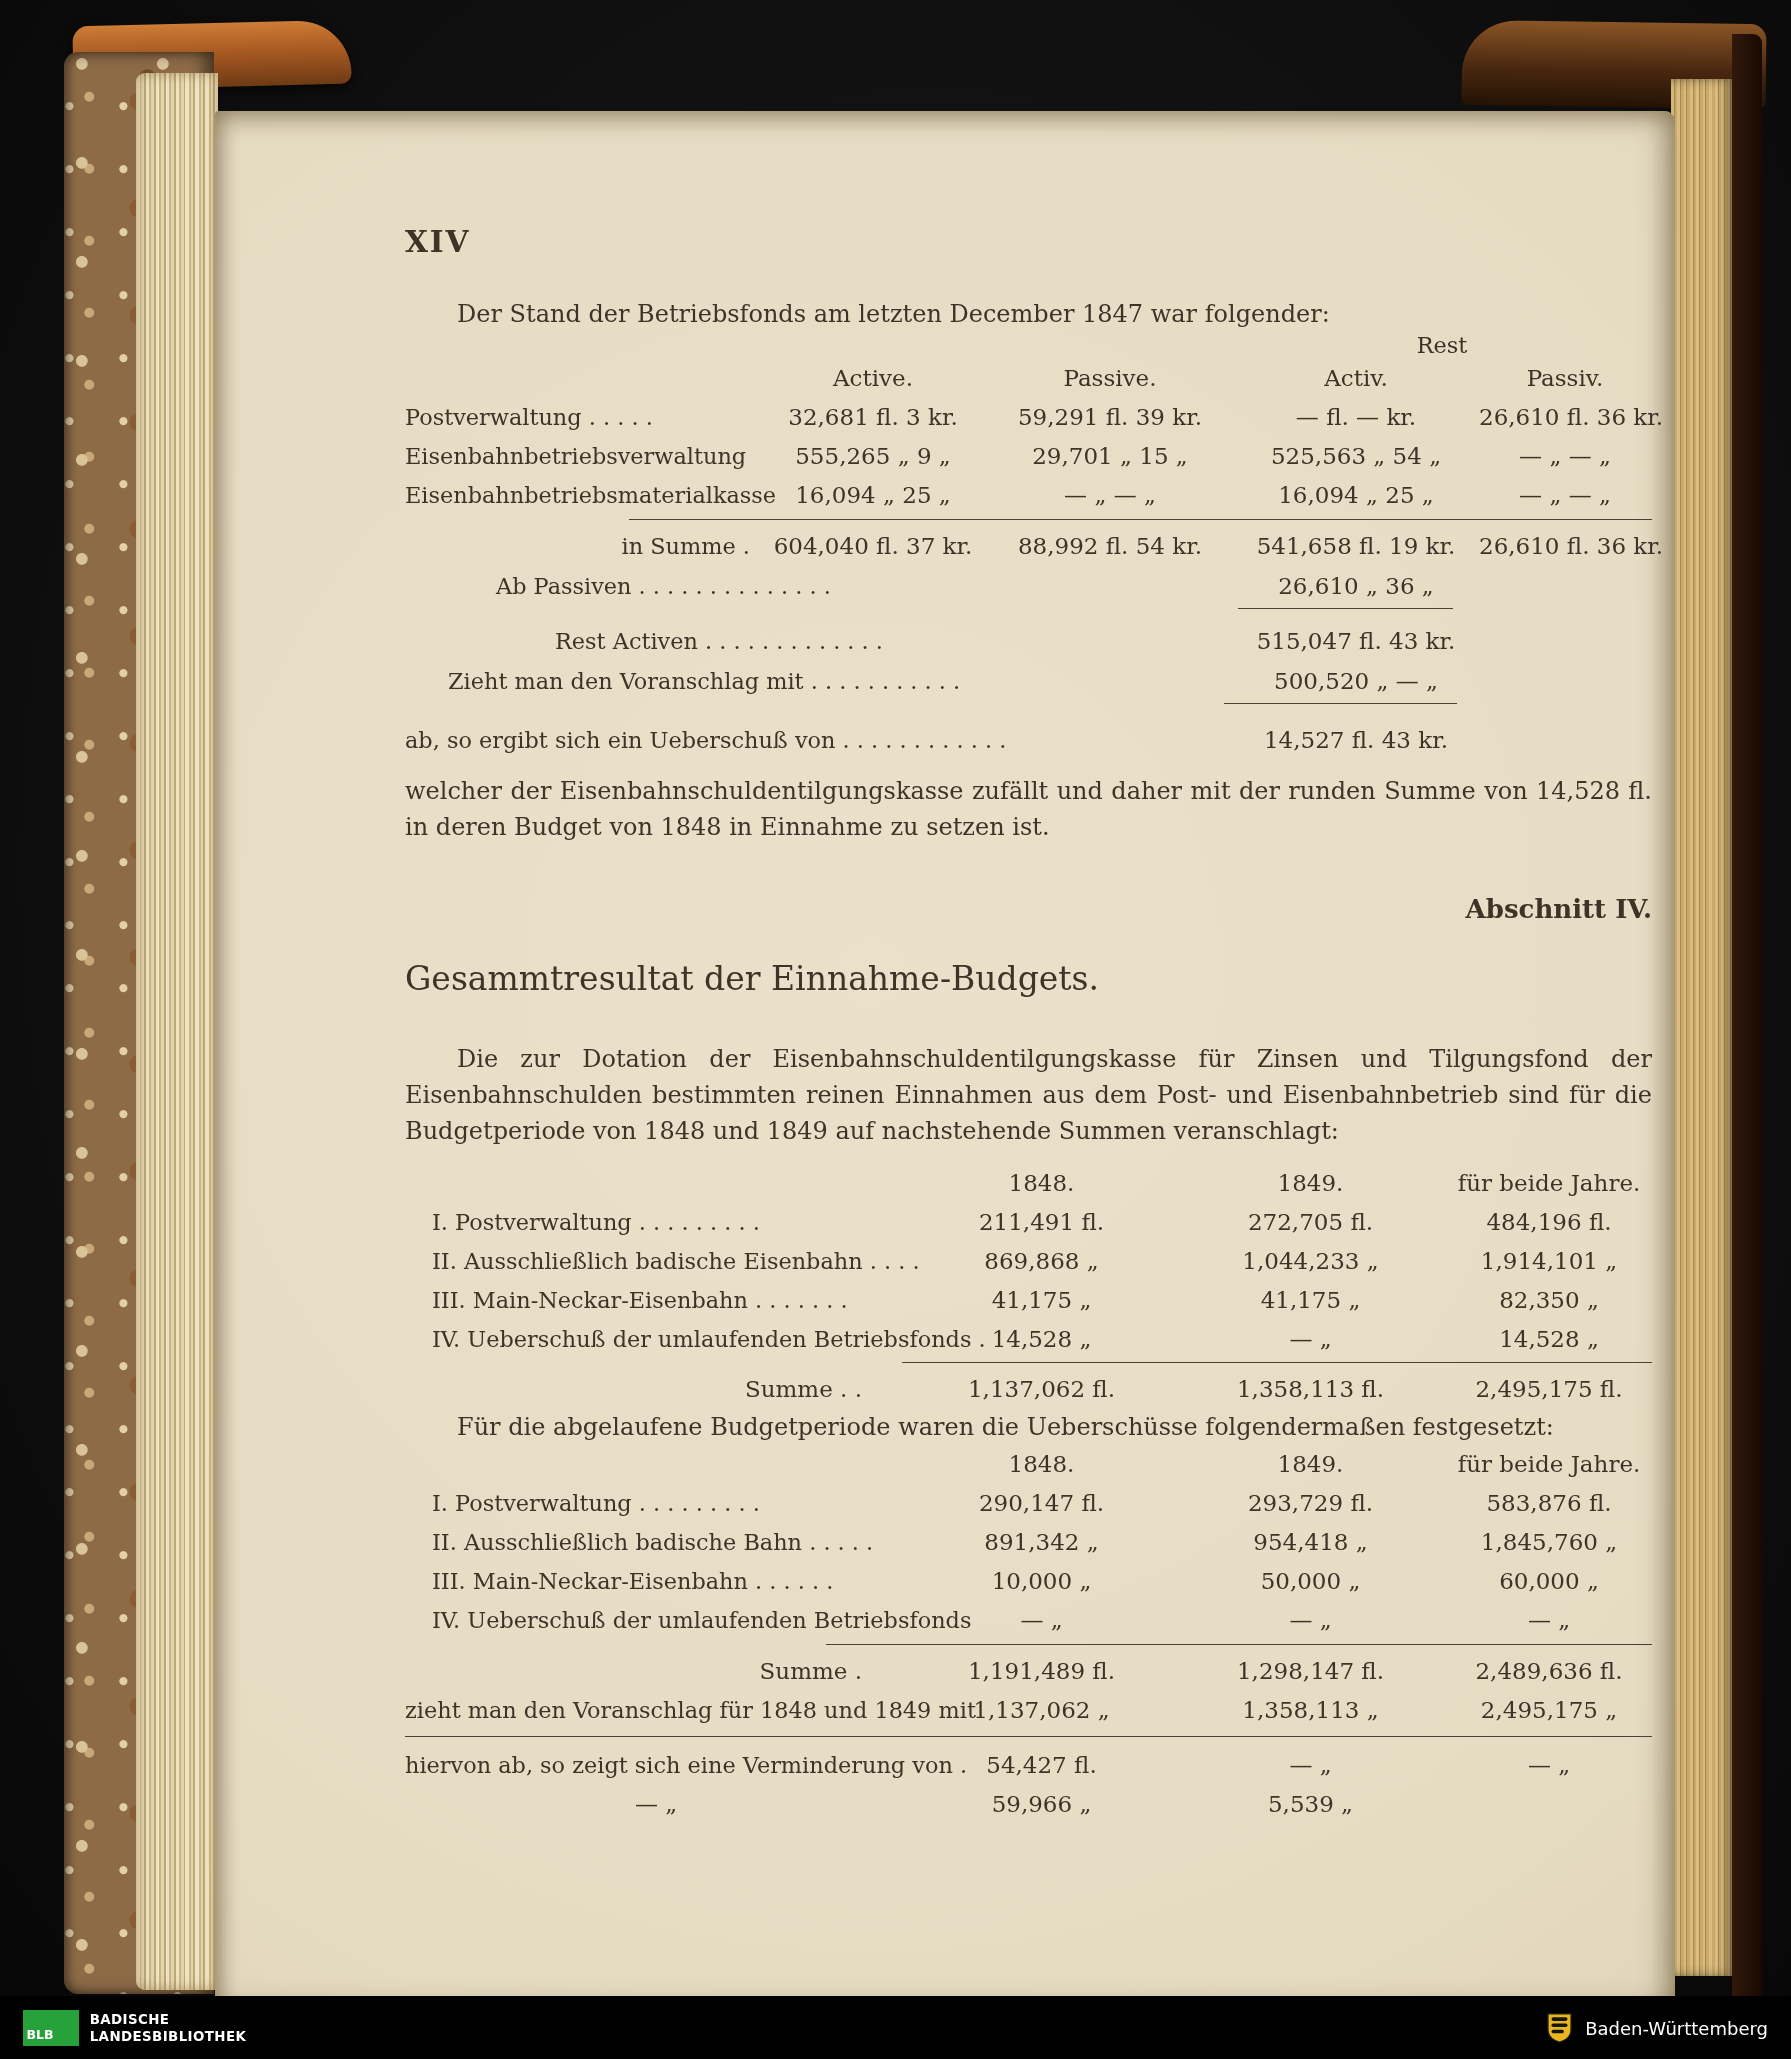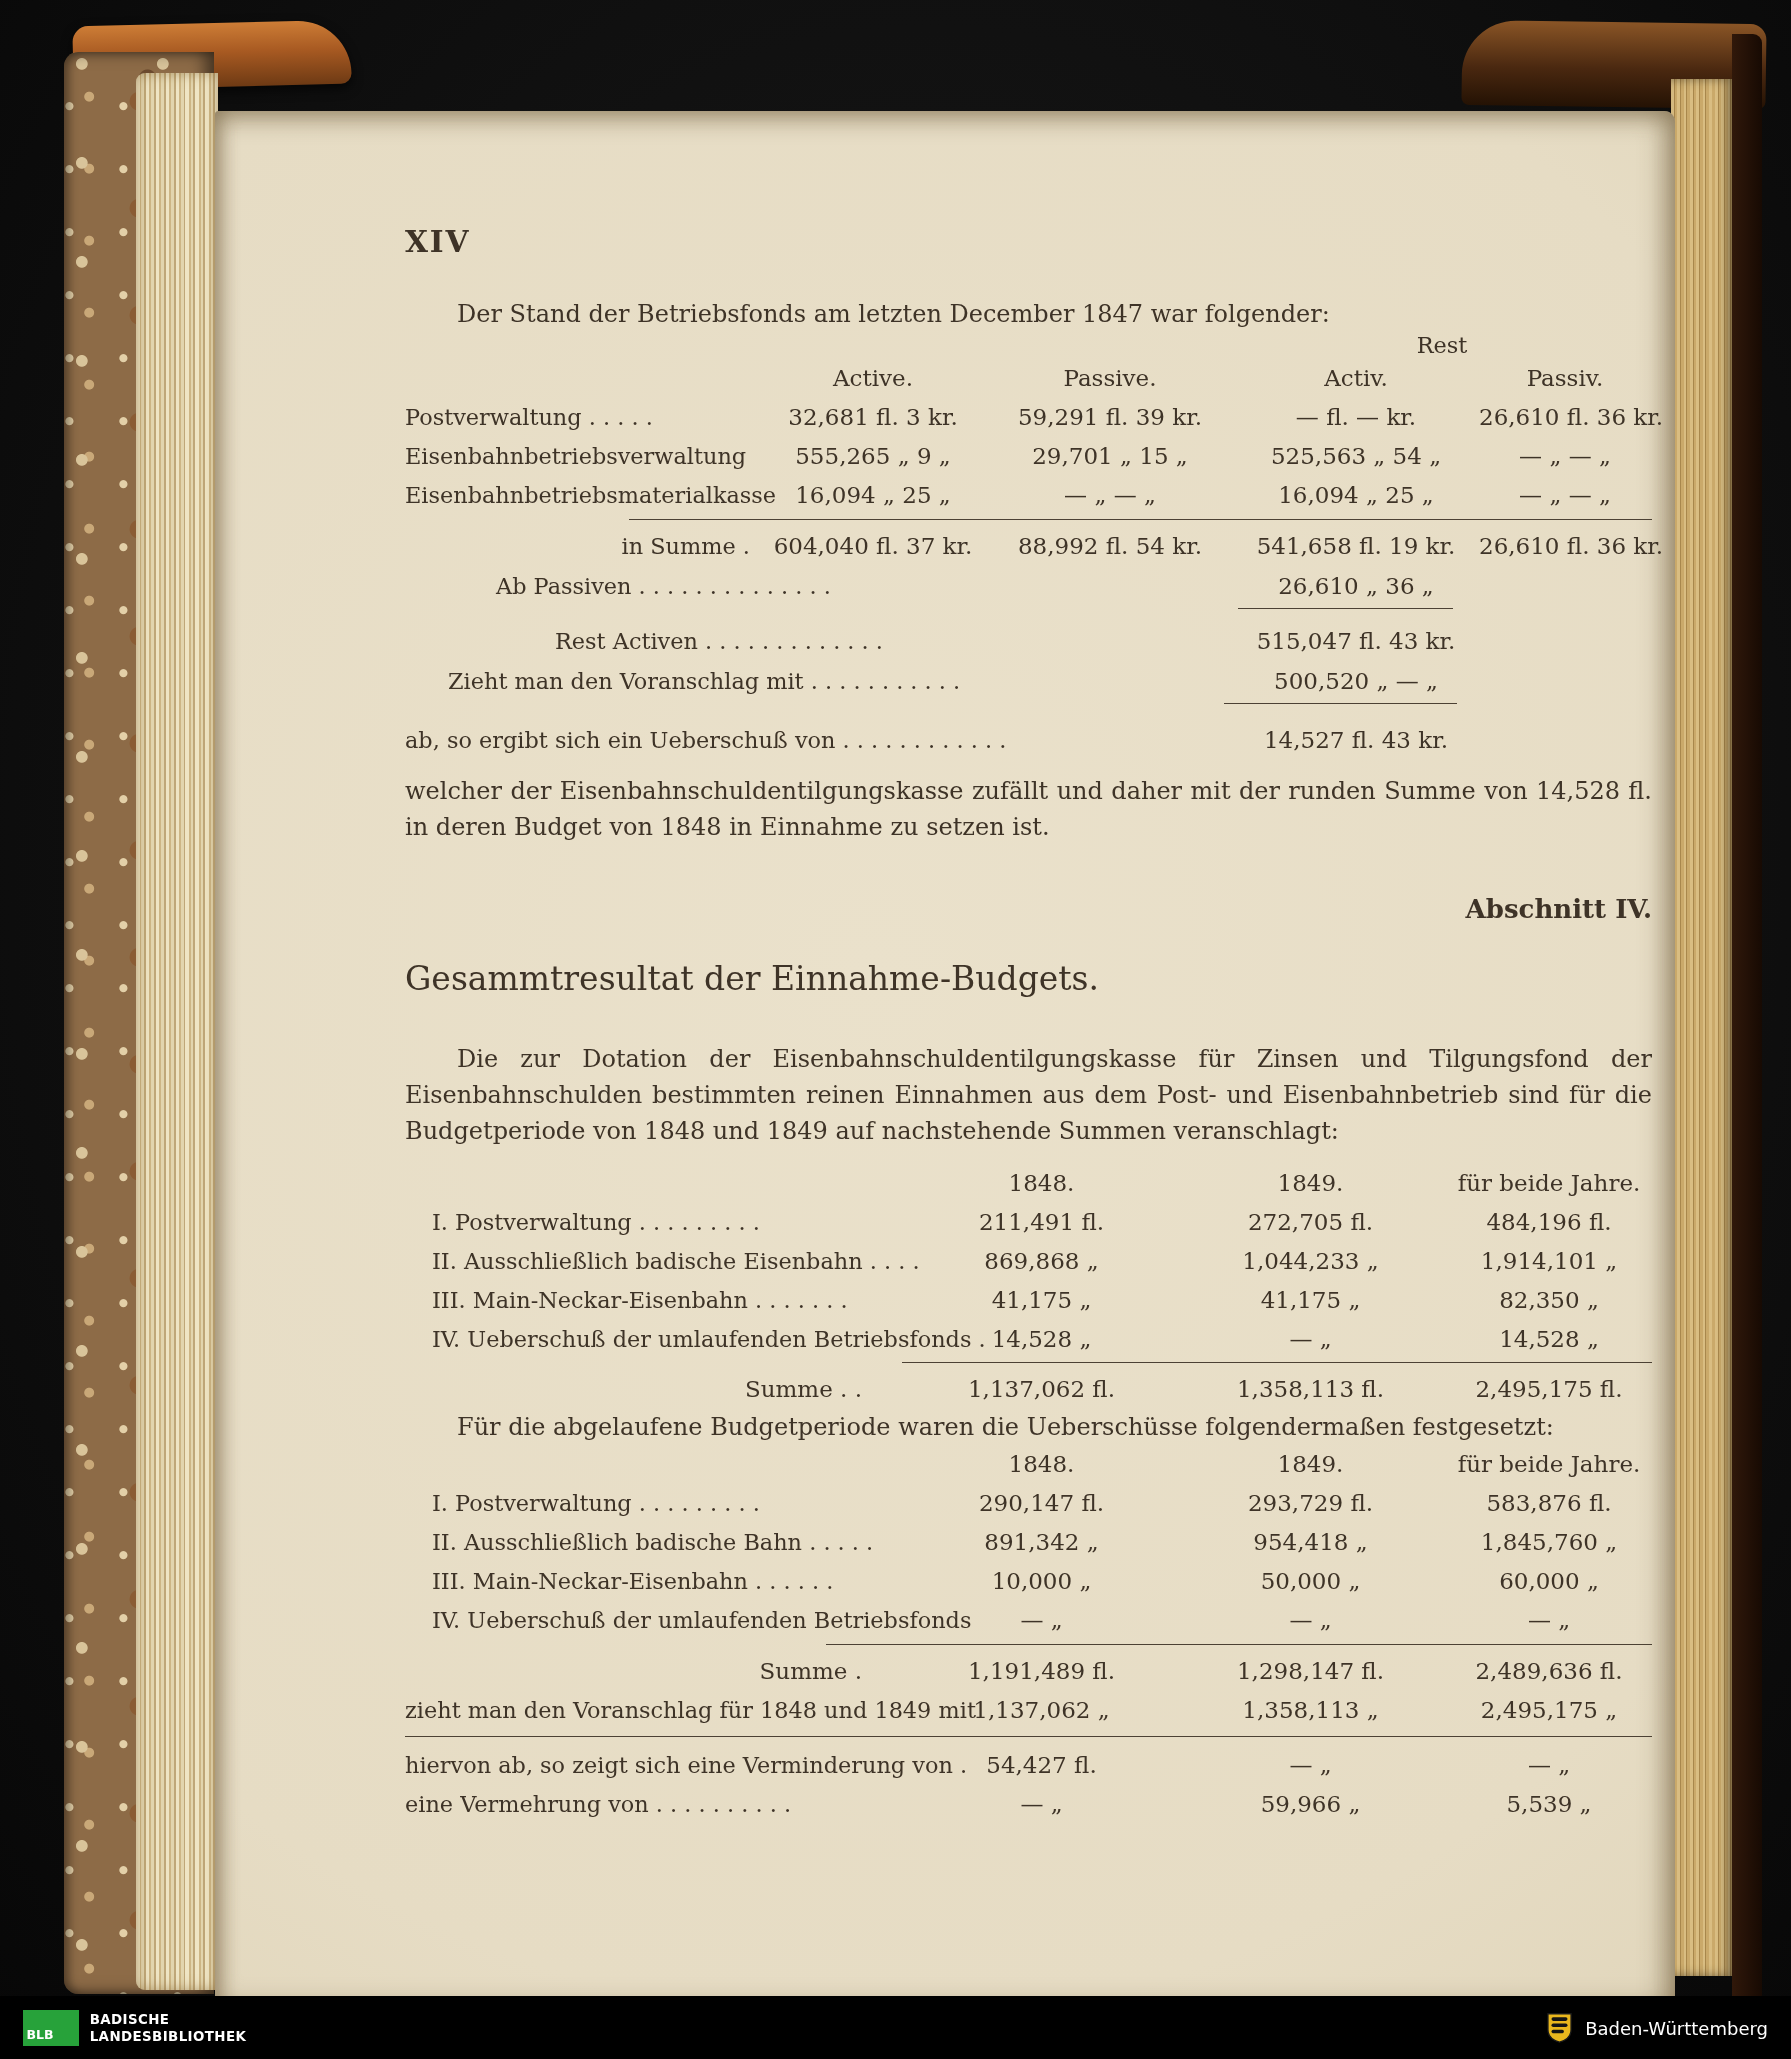--- a/index.html
+++ b/index.html
@@ -282,21 +282,20 @@
 
         <div class="rule r-full"></div>
 
         <div class="t2row">
           <div class="lbl flat">hiervon ab, so zeigt sich eine Verminderung von .</div>
           <div class="num">54,427 fl.</div>
           <div class="num">— „</div>
           <div class="num">— „</div>
         </div>
         <div class="t2row">
-          <div class="lbl flat">eine Vermehrung von . . . . . . . . . .</div>
           <div class="num">— „</div>
           <div class="num">59,966 „</div>
           <div class="num">5,539 „</div>
         </div>
       </div>
 
     </div>
   </div>
 
   <div class="footer">

